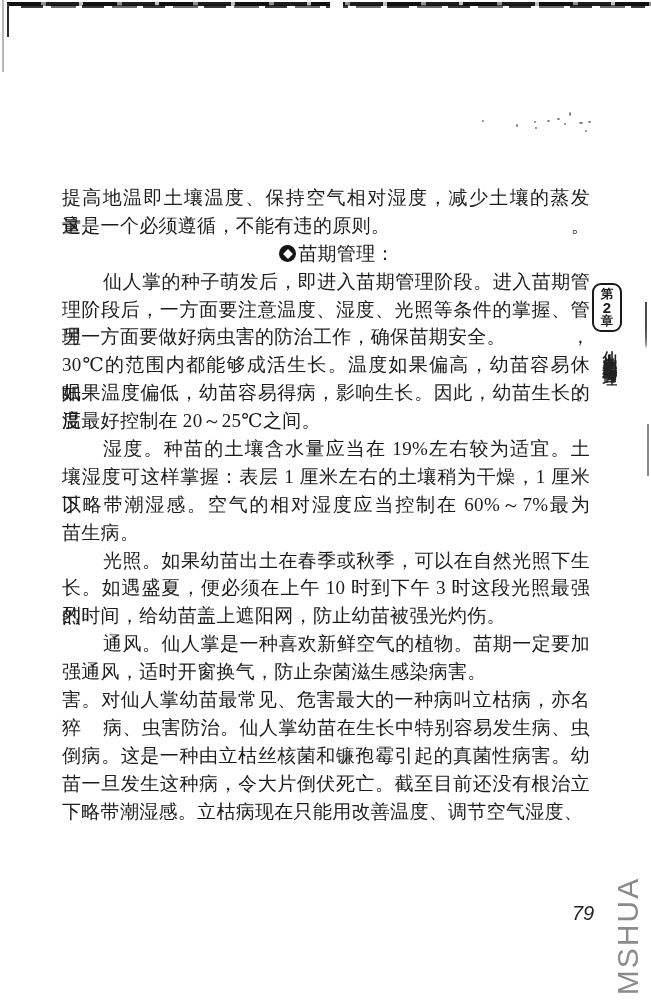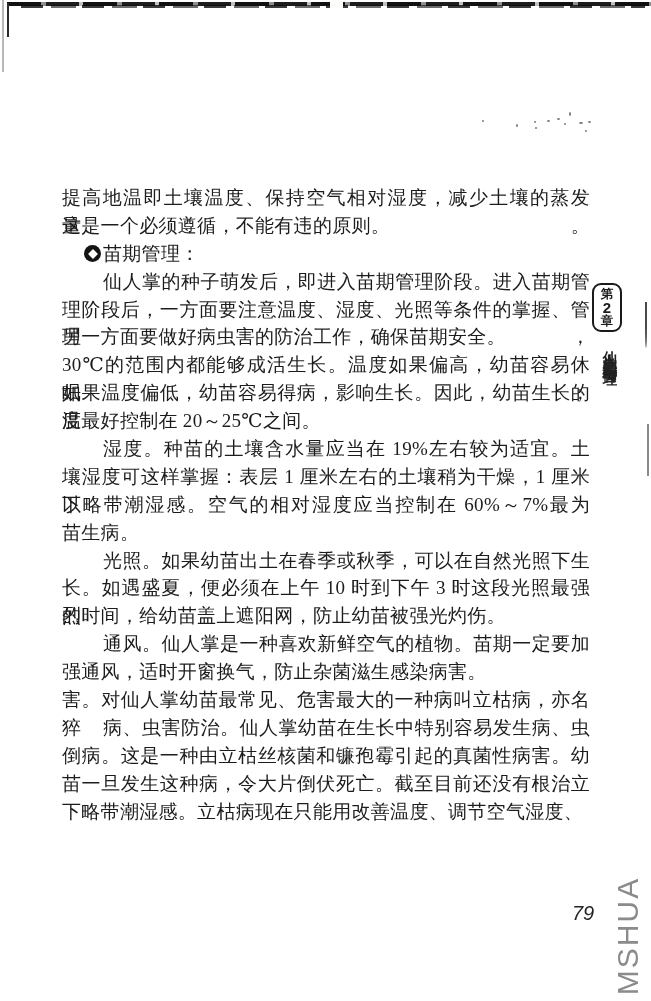--- a/index.html
+++ b/index.html
@@ -47,21 +47,21 @@
   
   .text-column {
     position: absolute;
     left: 62px; top: 184px; width: 528px;
     font-size: 19px;
     letter-spacing: 0.3px;
   }
   .line { height: 27.9px; line-height: 27.9px; white-space: nowrap; }
   .line.j { white-space: normal; text-align: justify; text-align-last: justify; }
   .line.ind { text-indent: 41px; }
-  .line.bullet-line { padding-left: 22px; }
+  .line.bullet-line { padding-left: 22px; text-align: center; }
 
   .bullet-glyph {
     width: 17px; height: 17px; border-radius: 50%;
     background: #141414; display: inline-block; position: relative;
     vertical-align: -2.5px; margin-right: 2px;
   }
   .bullet-glyph::after {
     content:""; position:absolute; left:50%; top:50%;
     width: 7px; height: 7px; background:#fcfcfa;
     transform: translate(-50%,-50%) rotate(45deg);

